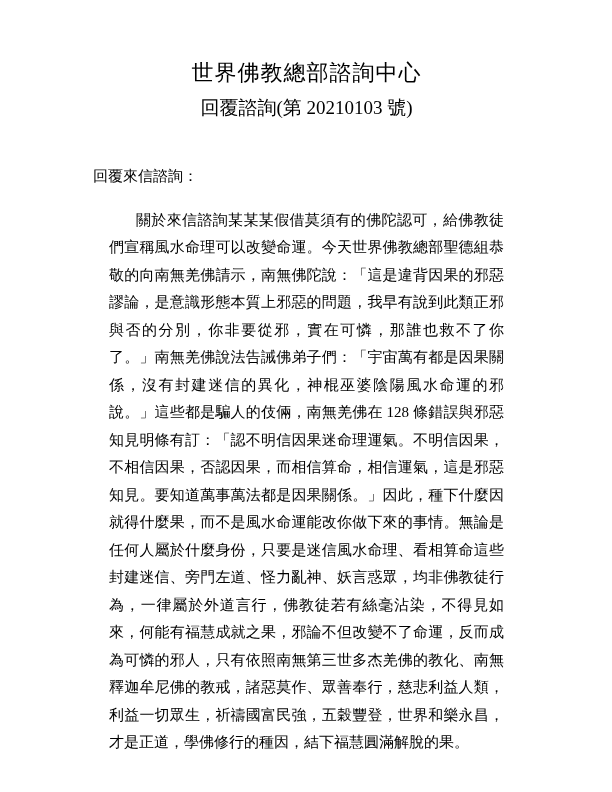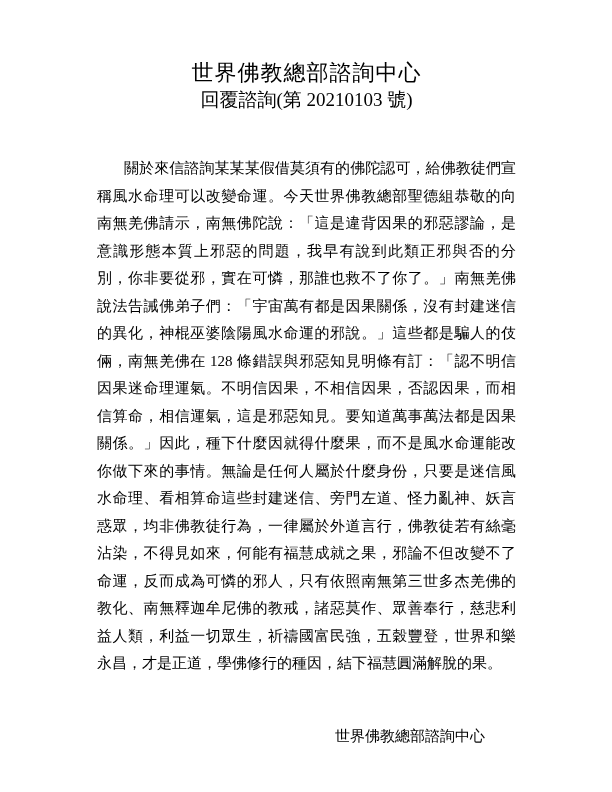--- a/index.html
+++ b/index.html
@@ -21,36 +21,36 @@
     }
     .doc-title {
       margin: 0;
       font-size: 22px;
       line-height: 30px;
       font-weight: normal;
       text-align: center;
       letter-spacing: 1px;
     }
     .doc-subtitle {
-      margin: 0;
+      margin: 8px;
       font-size: 19px;
       line-height: 24px;
       font-weight: normal;
       text-align: center;
     }
     .letter {
       margin-top: 43px;
       font-size: 15px;
       line-height: 27.5px;
     }
     .salutation {
       margin: 0;
     }
     .body-paragraph {
-      margin: 4px;
+      margin: 16px;
       text-indent: 27px;
       text-align: justify;
       text-justify: inter-ideograph;
     }
     .signature-block {
       margin-top: 45px;
       margin-left: 242px;
       font-size: 15px;
       line-height: 27.5px;
     }
@@ -58,20 +58,21 @@
 </head>
 <body>
 
 <div class="page">
 
   <h1 class="doc-title">世界佛教總部諮詢中心</h1>
 
   <div class="doc-subtitle">回覆諮詢(第 20210103 號)</div>
 
   <div class="letter">
+    <div class="salutation">回覆來信諮詢：</div>
     <p class="body-paragraph">關於來信諮詢某某某假借莫須有的佛陀認可，給佛教徒們宣稱風水命理可以改變命運。今天世界佛教總部聖德組恭敬的向南無羌佛請示，南無佛陀說：「這是違背因果的邪惡謬論，是意識形態本質上邪惡的問題，我早有說到此類正邪與否的分別，你非要從邪，實在可憐，那誰也救不了你了。」南無羌佛說法告誡佛弟子們：「宇宙萬有都是因果關係，沒有封建迷信的異化，神棍巫婆陰陽風水命運的邪說。」這些都是騙人的伎倆，南無羌佛在 128 條錯誤與邪惡知見明條有訂：「認不明信因果迷命理運氣。不明信因果，不相信因果，否認因果，而相信算命，相信運氣，這是邪惡知見。要知道萬事萬法都是因果關係。」因此，種下什麼因就得什麼果，而不是風水命運能改你做下來的事情。無論是任何人屬於什麼身份，只要是迷信風水命理、看相算命這些封建迷信、旁門左道、怪力亂神、妖言惑眾，均非佛教徒行為，一律屬於外道言行，佛教徒若有絲毫沾染，不得見如來，何能有福慧成就之果，邪論不但改變不了命運，反而成為可憐的邪人，只有依照南無第三世多杰羌佛的教化、南無釋迦牟尼佛的教戒，諸惡莫作、眾善奉行，慈悲利益人類，利益一切眾生，祈禱國富民強，五穀豐登，世界和樂永昌，才是正道，學佛修行的種因，結下福慧圓滿解脫的果。</p>
   </div>
 
   <div class="signature-block">
     <div>世界佛教總部諮詢中心</div>
   </div>
 
 </div>
 
 </body></html>

